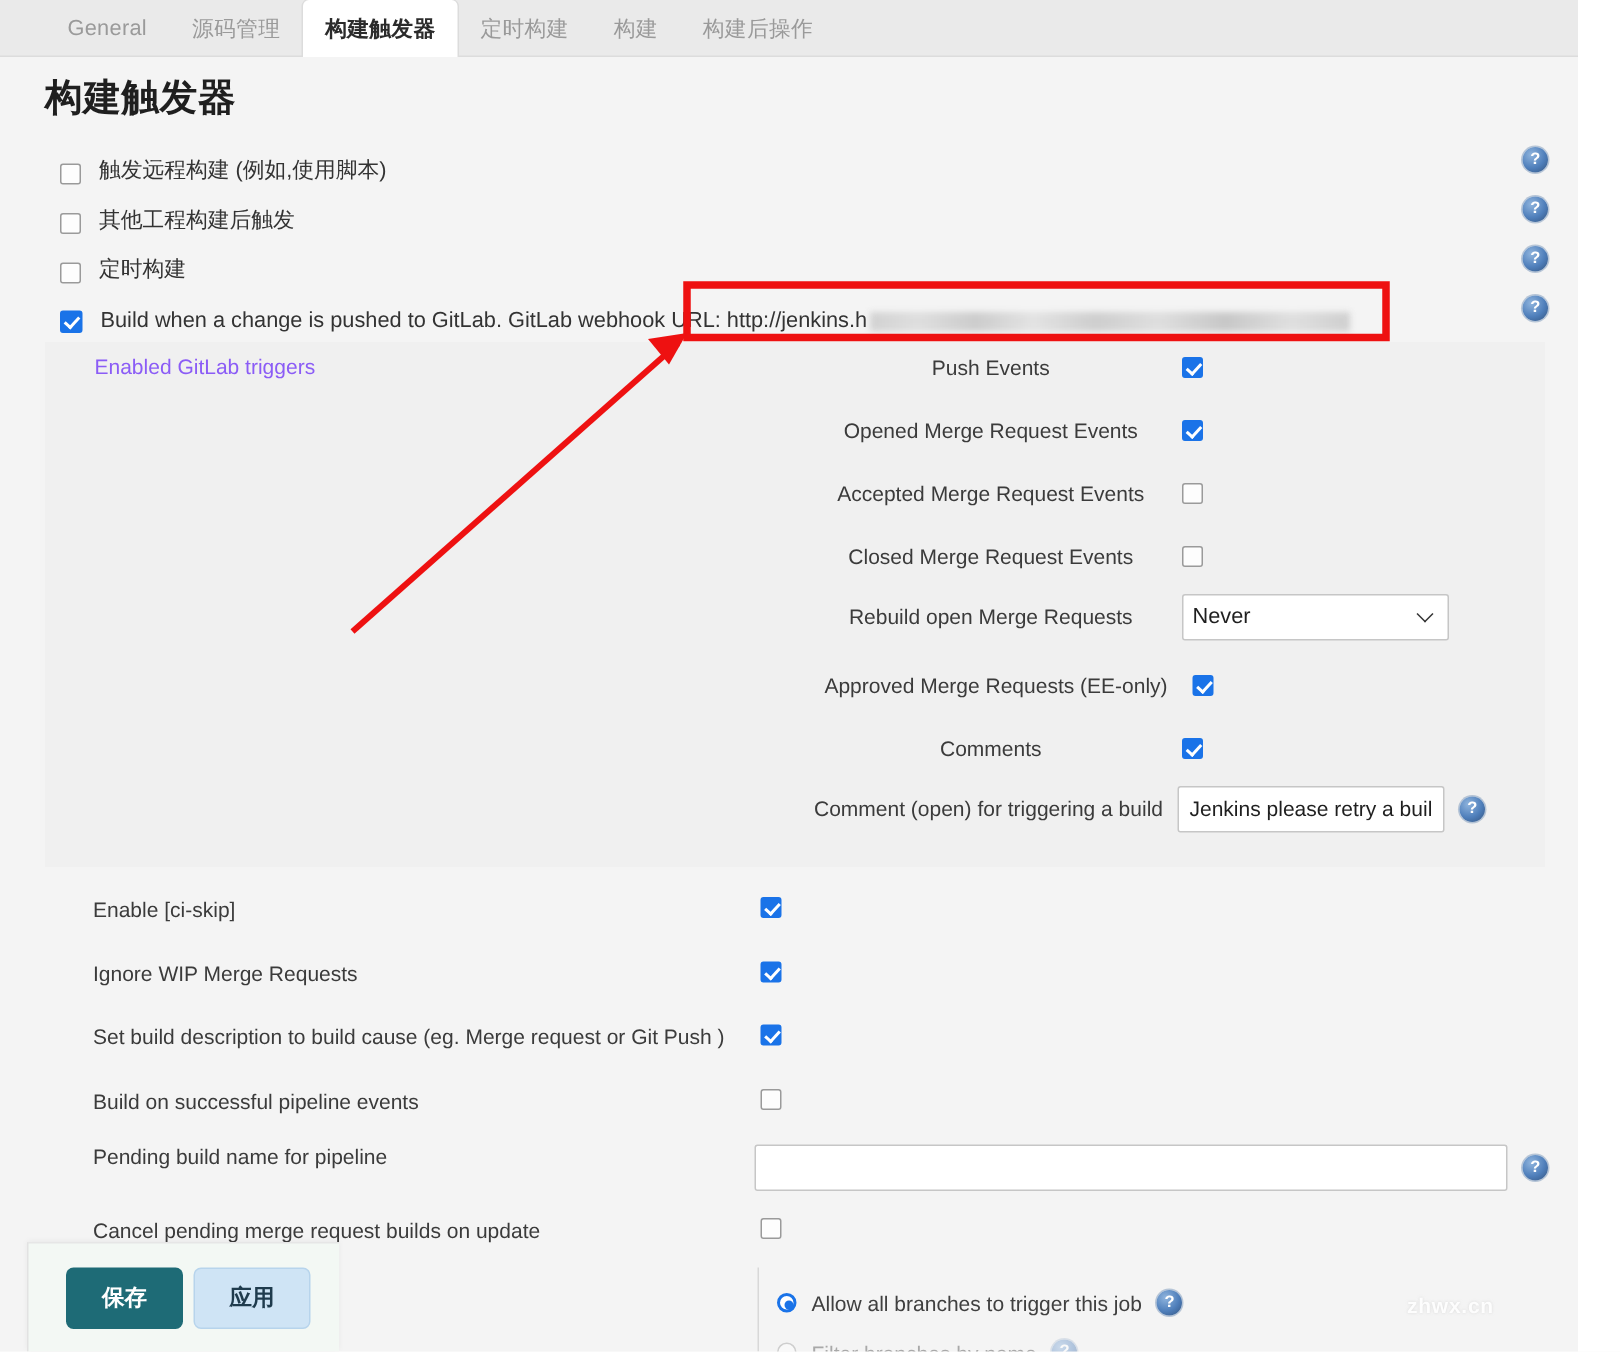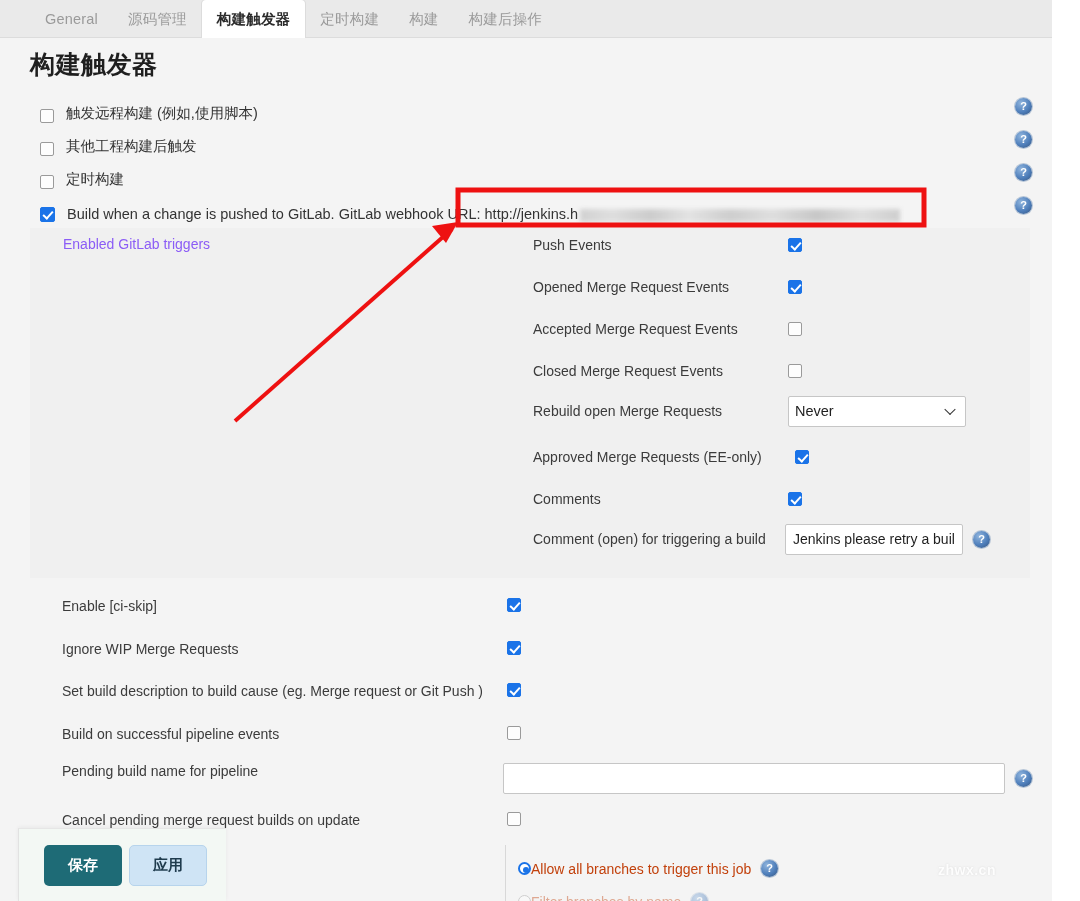--- a/index.html
+++ b/index.html
@@ -150,20 +150,21 @@
     width: 500px;
     height: 24px;
     display: flex;
     align-items: center;
   }
   .ev-row .ev-lbl {
     font-size: 14px;
     color: #3b3b3b;
     width: 255px;
     white-space: nowrap;
+    text-align: center;
   }
   .ev-ctrl { display: flex; align-items: center; }
 
   select.sel {
     width: 178px; height: 31px;
     font-family: "Liberation Sans", sans-serif;
     font-size: 14.5px;
     color: #1f1f1f;
     background: #ffffff;
     border: 1px solid #c6c6c6;
@@ -228,21 +229,22 @@
   .radio.sel-on::after {
     content: "";
     position: absolute;
     left: 2.5px; top: 2.5px;
     width: 6px; height: 6px;
     border-radius: 50%;
     background: #1a73e8;
   }
   .radio-row .r-lbl {
     font-size: 14px;
-    color: #c2410c;
+    color: #404040;
+    margin-left: 10px;
     white-space: nowrap;
   }
   .radio-row.faded { opacity: .42; }
 
   
   .v-rule {
     position: absolute;
     left: 505px; top: 845px;
     width: 1px; height: 56px;
     background: #d8d8d8;

